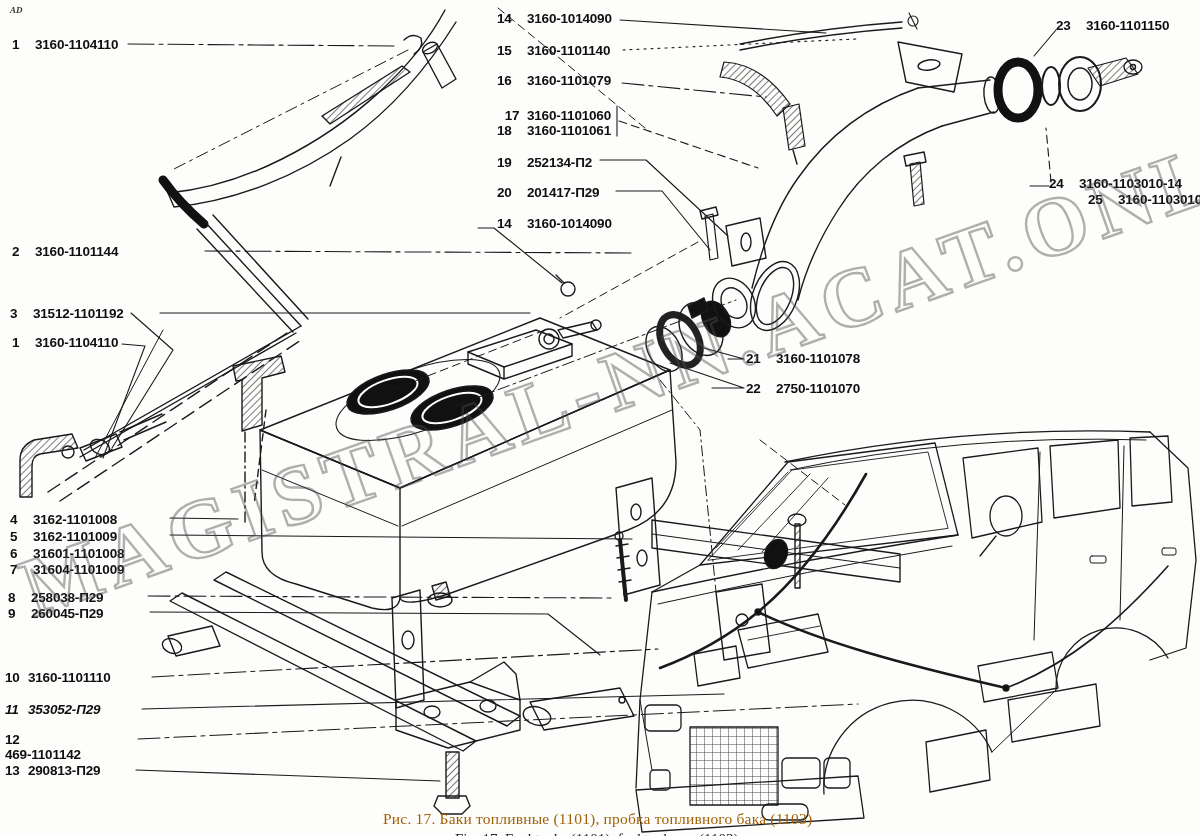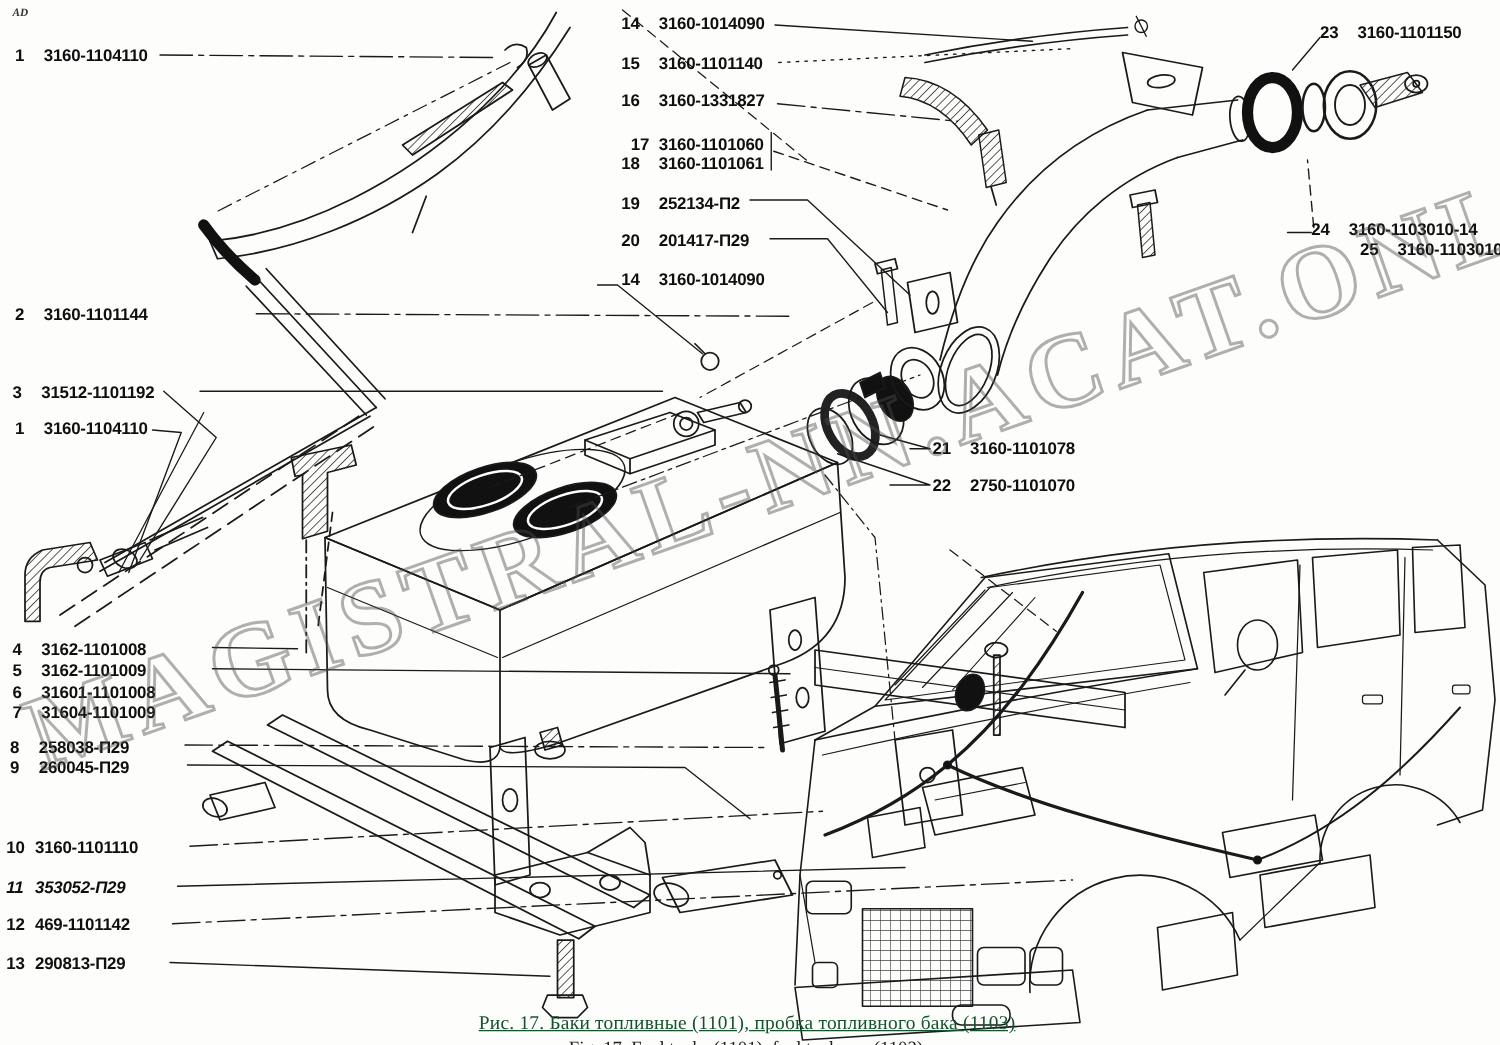--- a/index.html
+++ b/index.html
@@ -7,21 +7,21 @@
         font-family:"Liberation Sans",sans-serif;}
   .artwork{position:absolute;left:0;top:0;z-index:1;}
   .callout-layer{position:absolute;left:0;top:0;width:100%;height:100%;z-index:3;}
   .callout{position:absolute;display:flex;white-space:nowrap;color:#0f0f0f;
            font:bold 13.5px "Liberation Sans",sans-serif;letter-spacing:-0.2px;}
   .callout .num{display:inline-block;}
   .callout .code{display:inline-block;}
   .corner-mark{position:absolute;left:10px;top:5px;font:italic bold 9px "Liberation Serif",serif;
                color:#333;z-index:3;}
   .caption{position:absolute;left:383px;top:810px;font:15.5px "Liberation Serif",serif;
-           color:#14532d;letter-spacing:0.2px;z-index:3;text-decoration:underline;}
+           color:#a16207;letter-spacing:0.2px;z-index:3;}
   .caption-en{position:absolute;left:455px;top:831px;font:15px "Liberation Serif",serif;
               color:#222;z-index:3;}
   .watermark{position:absolute;left:8px;top:545px;transform:rotate(-19.5deg);
              transform-origin:0 0;font:bold 84px "Liberation Serif",serif;
              letter-spacing:7px;white-space:nowrap;color:transparent;
              -webkit-text-stroke:2.4px rgba(75,75,75,0.8);opacity:0.55;z-index:4;
              pointer-events:none;}
 </style>
 </head>
 <body>
@@ -314,39 +314,39 @@
         <span class="code">260045-П29</span>
       </div>
       <div class="callout" style="left: 5px; top: 670px;">
         <span class="num" style="min-width: 23px;">10</span>
         <span class="code">3160-1101110</span>
       </div>
       <div class="callout" style="left: 5px; top: 702px; font-style: italic;">
         <span class="num" style="min-width: 23px;">11</span>
         <span class="code">353052-П29</span>
       </div>
-      <div class="callout" style="left: 5px; top: 732px;">
+      <div class="callout" style="left: 5px; top: 732px; flex-direction: column;">
         <span class="num" style="min-width: 23px;">12</span>
         <span class="code">469-1101142</span>
       </div>
       <div class="callout" style="left: 5px; top: 763px;">
         <span class="num" style="min-width: 23px;">13</span>
         <span class="code">290813-П29</span>
       </div>
       <div class="callout" style="left: 497px; top: 11px;">
         <span class="num" style="min-width: 30px;">14</span>
         <span class="code">3160-1014090</span>
       </div>
       <div class="callout" style="left: 497px; top: 43px;">
         <span class="num" style="min-width: 30px;">15</span>
         <span class="code">3160-1101140</span>
       </div>
       <div class="callout" style="left: 497px; top: 73px;">
         <span class="num" style="min-width: 30px;">16</span>
-        <span class="code">3160-1331827</span>
+        <span class="code">3160-1101079</span>
       </div>
       <div class="callout" style="left: 497px; top: 108px; text-align: center;">
         <span class="num" style="min-width: 30px;">17</span>
         <span class="code">3160-1101060</span>
       </div>
       <div class="callout" style="left: 497px; top: 123px;">
         <span class="num" style="min-width: 30px;">18</span>
         <span class="code">3160-1101061</span>
       </div>
       <div class="callout" style="left: 497px; top: 155px;">

